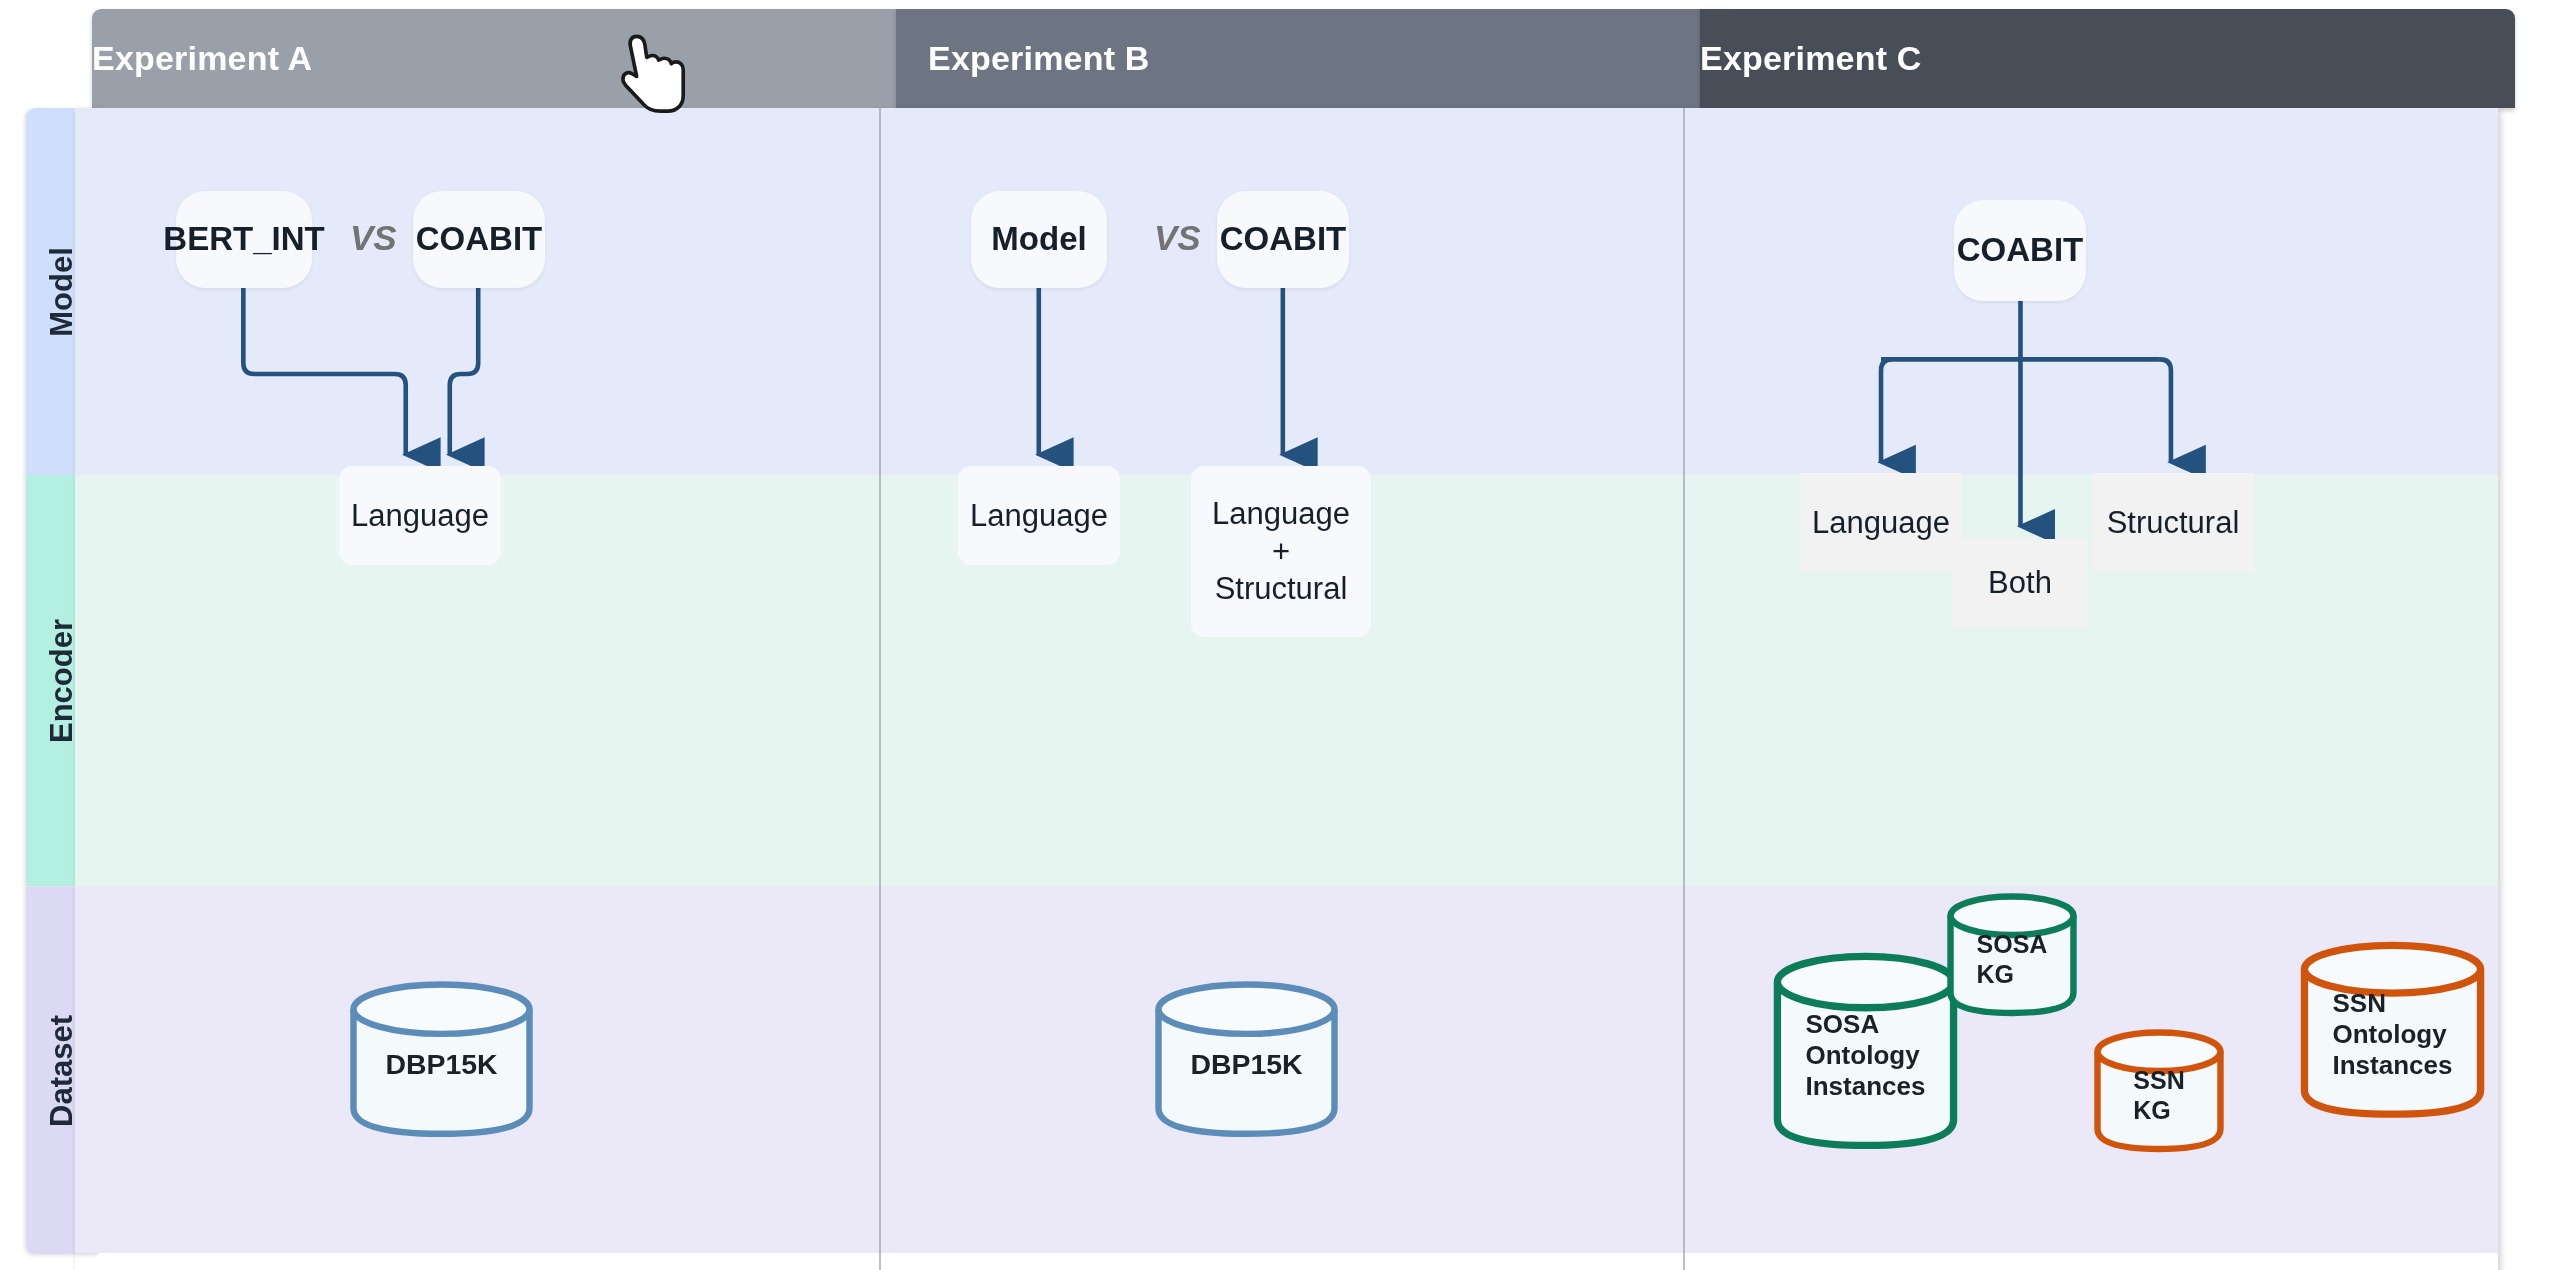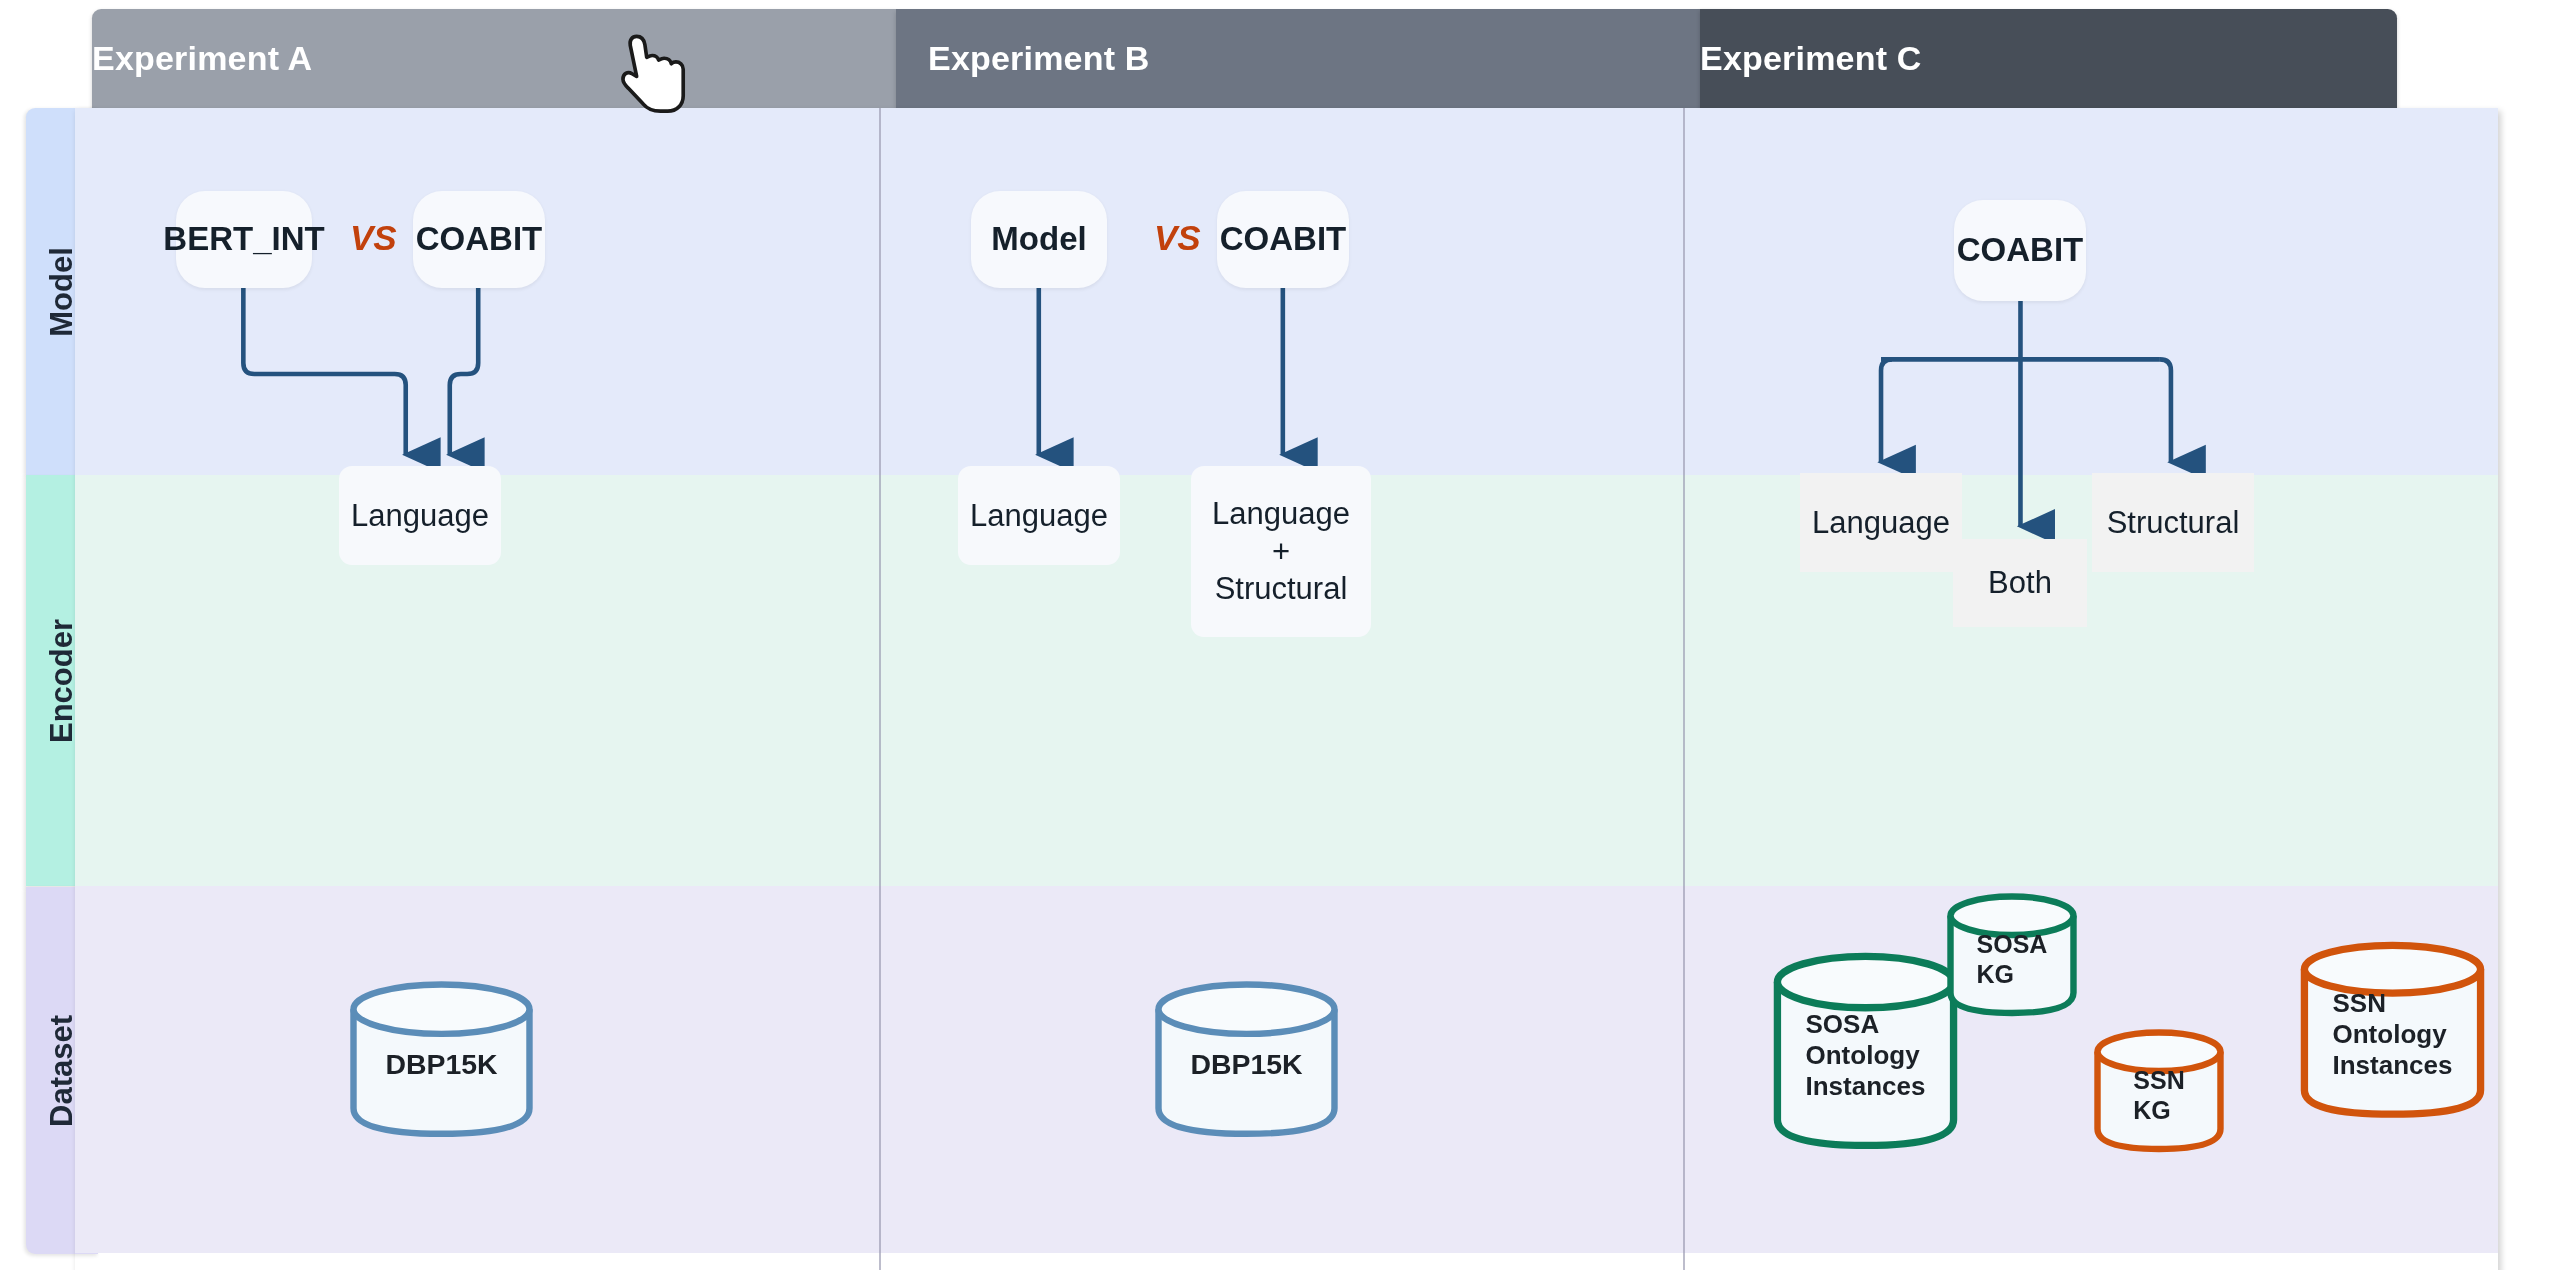--- a/index.html
+++ b/index.html
@@ -34,21 +34,21 @@
     left: 92px; width: 804px;
     background: #9aa0aa;
     border-radius: 9.2px 0 0 0;
   }
   .col-header.h-b {
     left: 896px; width: 804px;
     background: #6d7583;
     padding-left: 32px;
   }
   .col-header.h-c {
-    left: 1700px; width: 697px;
+    left: 1700px; width: 815px;
     background: #474e58;
     border-radius: 0 9.2px 0 0;
   }
 
   
   .row-tab {
     position: absolute;
     left: 26px;
     width: 72px;
     display: flex;
@@ -116,21 +116,21 @@
     background: #f2f2f2;
     border-radius: 0;
     font-size: 31px;
     font-weight: 400;
   }
   .vs-label {
     position: absolute;
     font-size: 35px;
     font-weight: 800;
     font-style: italic;
-    color: #c2410c;
+    color: #737373;
   }
 
   
   .cyl {
     position: absolute;
     display: flex;
     align-items: center;
     justify-content: center;
   }
   .cyl .cyl-svg { position: absolute; inset: 0; }

